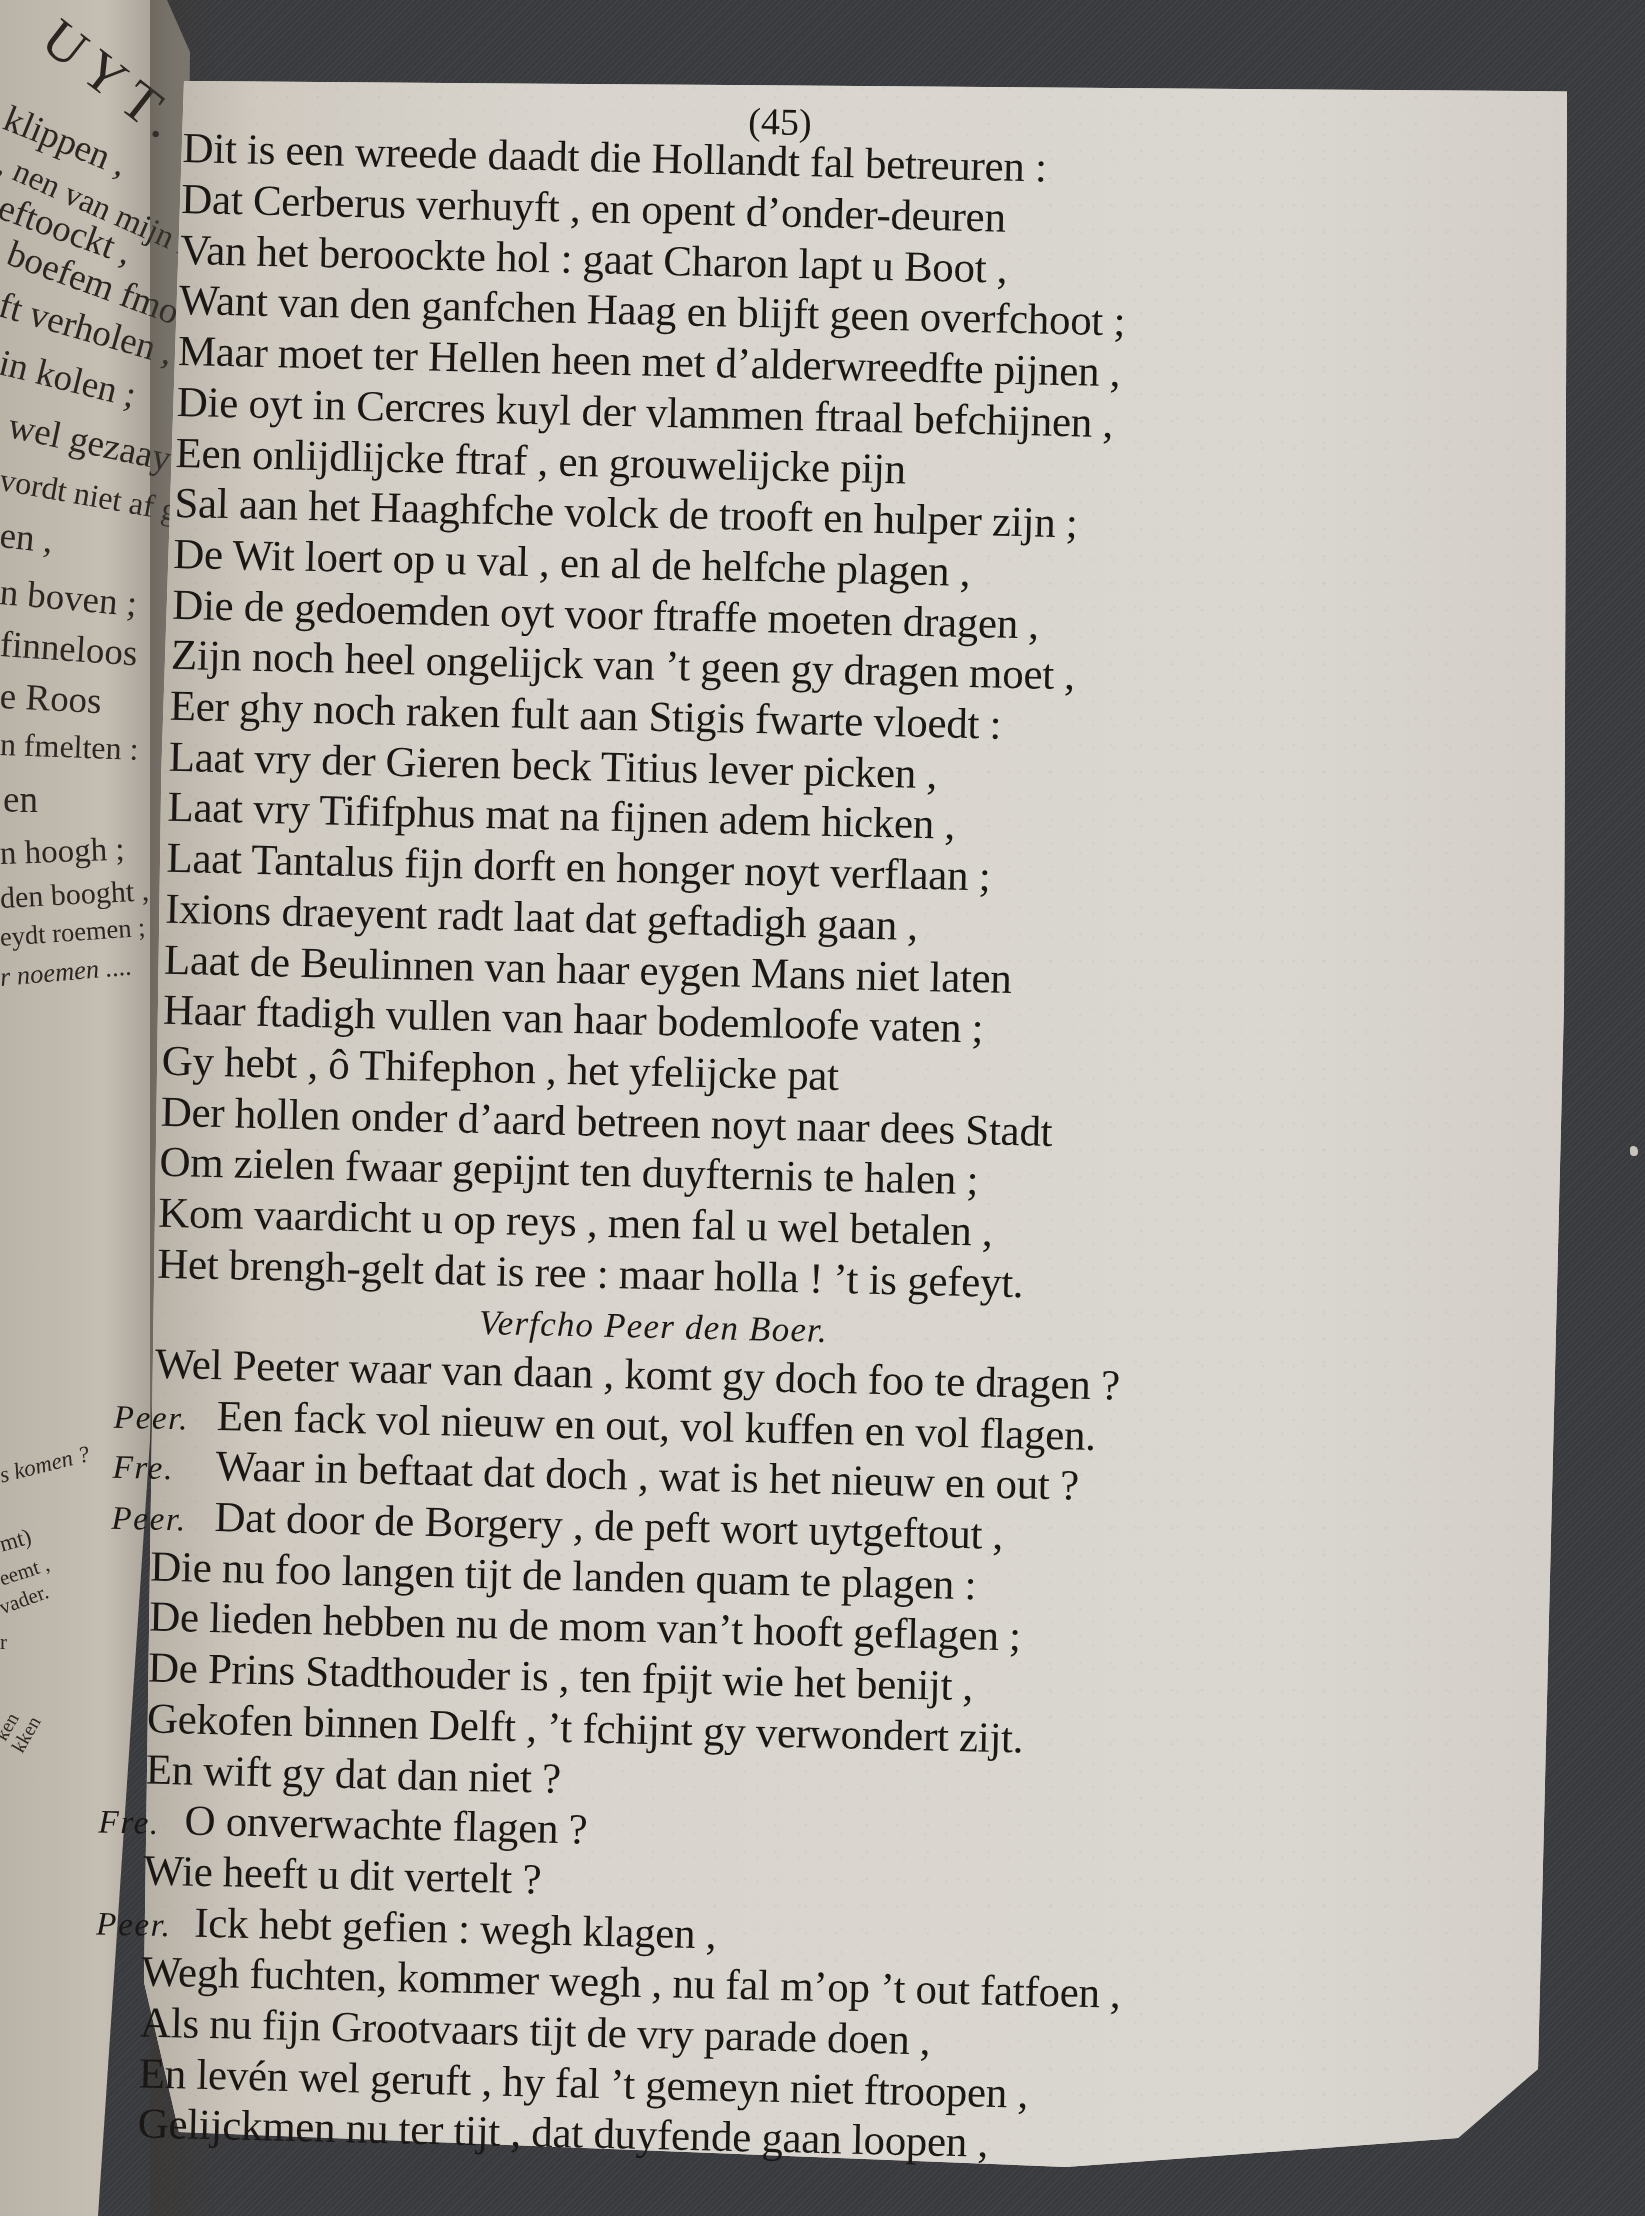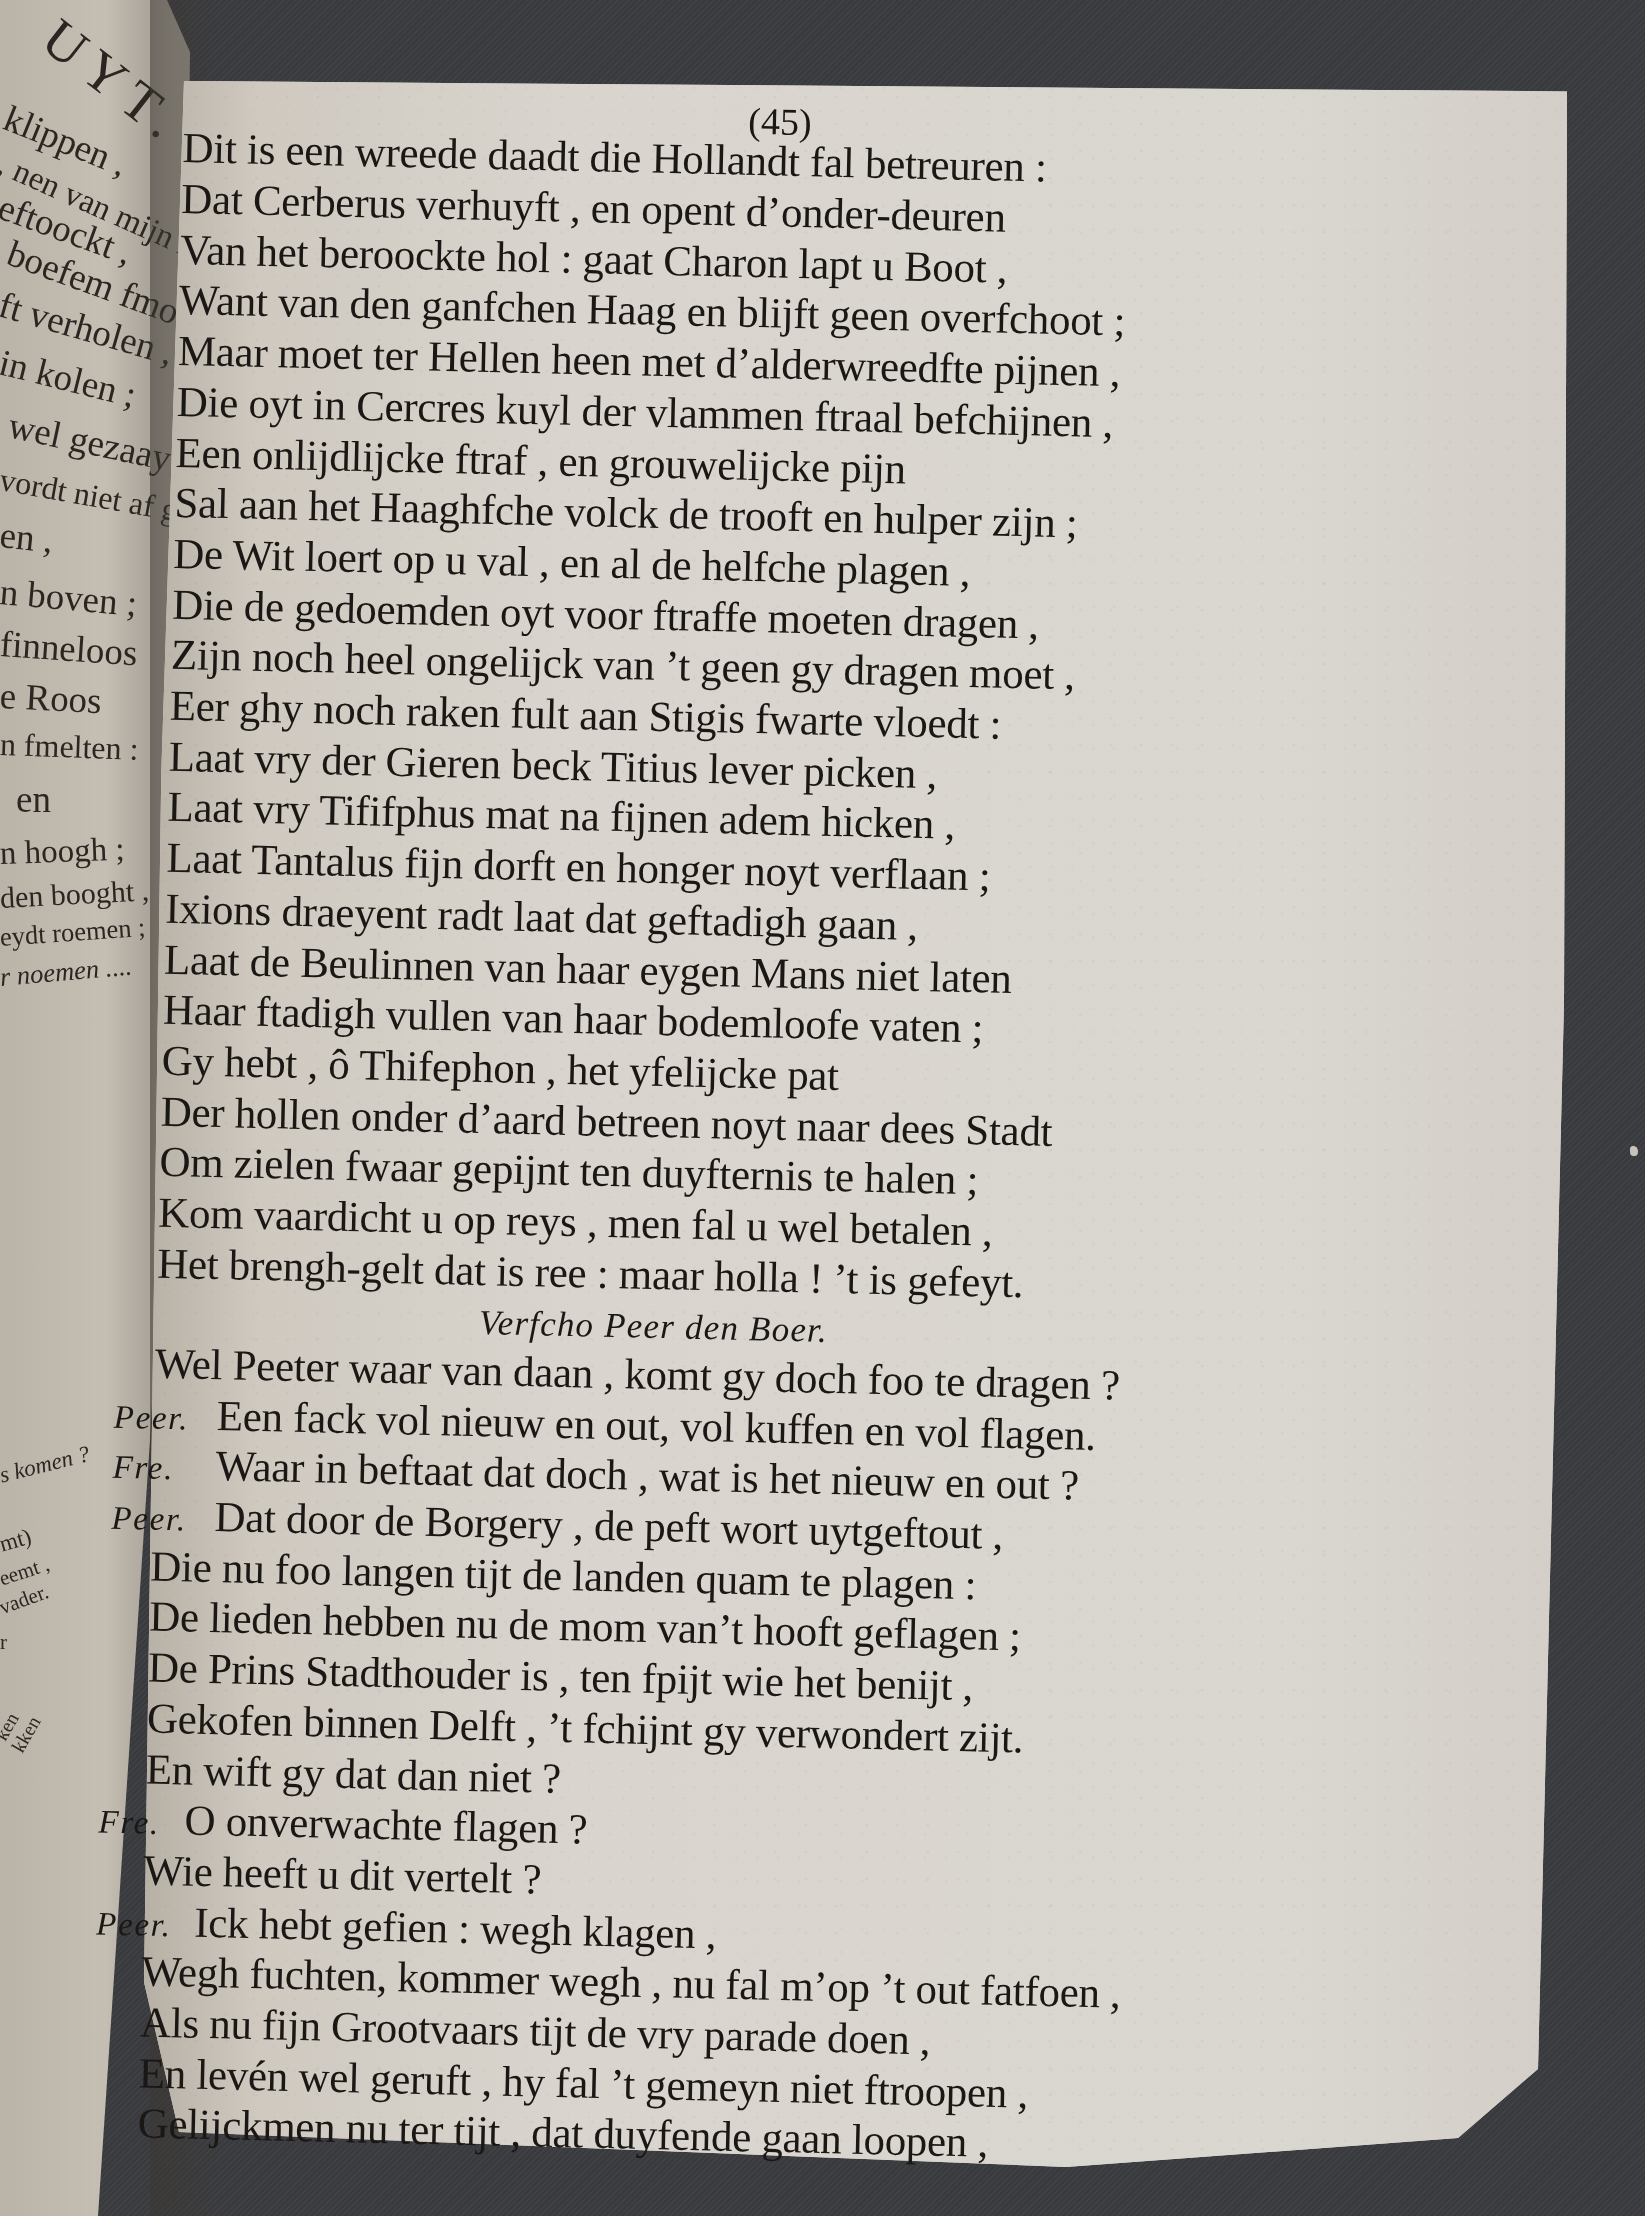--- a/index.html
+++ b/index.html
@@ -78,21 +78,21 @@
   <div class="frag" style="left:8.6px;top:230px;transform:rotate(20deg)">boefem fmoock</div>
   <div class="frag" style="left:0px;top:282px;transform:rotate(16deg)">ft verholen ,</div>
   <div class="frag" style="left:0px;top:340px;transform:rotate(14deg)">in kolen ;</div>
   <div class="frag" style="left:8.6px;top:403px;transform:rotate(12deg)">wel gezaayt ,</div>
   <div class="frag" style="left:0px;top:461px;transform:rotate(10deg);font-size:32px">vordt niet af genu</div>
   <div class="frag" style="left:0px;top:513px;transform:rotate(6deg)">en ,</div>
   <div class="frag" style="left:0px;top:570px;transform:rotate(5deg)">n boven ;</div>
   <div class="frag" style="left:0px;top:622px;transform:rotate(4deg)">finneloos</div>
   <div class="frag" style="left:0px;top:674px;transform:rotate(3deg)">e Roos</div>
   <div class="frag" style="left:0px;top:726px;transform:rotate(2deg);font-size:32px">n fmelten :</div>
-  <div class="frag" style="left:16px;top:778px">en</div>
+  <div class="frag" style="left:3px;top:778px">en</div>
   <div class="frag" style="left:0px;top:835px;transform:rotate(-2deg);font-size:33px">n hoogh ;</div>
   <div class="frag" style="left:0px;top:881px;transform:rotate(-3deg);font-size:30px">den booght ,</div>
   <div class="frag" style="left:0px;top:922px;transform:rotate(-4deg);font-size:26.5px">eydt roemen ;</div>
   <div class="frag" style="left:0px;top:962px;transform:rotate(-5deg);font-size:26.5px;font-style:italic">r noemen ....</div>
   <div class="frag" style="left:0px;top:1463px;transform:rotate(-14deg);font-size:23px;font-style:italic">s komen ?</div>
   <div class="frag" style="left:0px;top:1532px;transform:rotate(-16deg);font-size:23px">mt)</div>
   <div class="frag" style="left:0px;top:1567px;transform:rotate(-18deg);font-size:21px">eemt ,</div>
   <div class="frag" style="left:0px;top:1596px;transform:rotate(-20deg);font-size:21px">vader.</div>
   <div class="frag" style="left:0px;top:1630px;font-size:21px">r</div>
   <div class="frag" style="left:0px;top:1728px;transform:rotate(-60deg);font-size:19.6px">ken</div>

